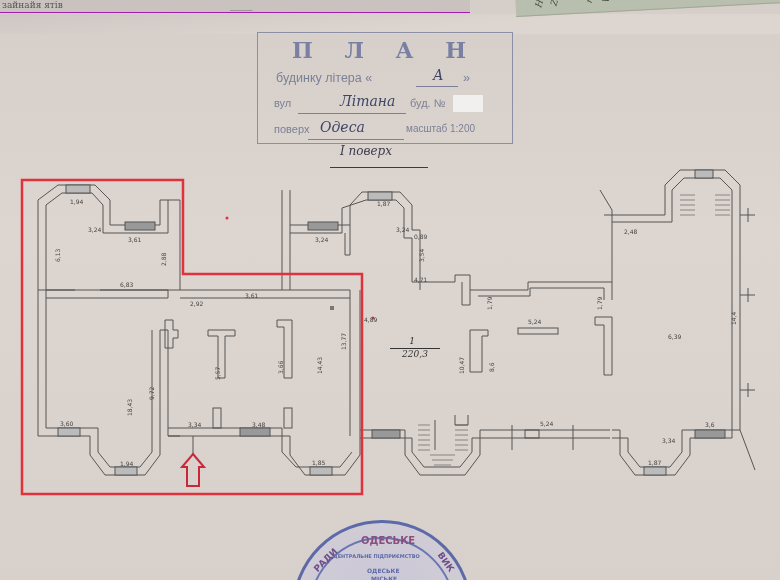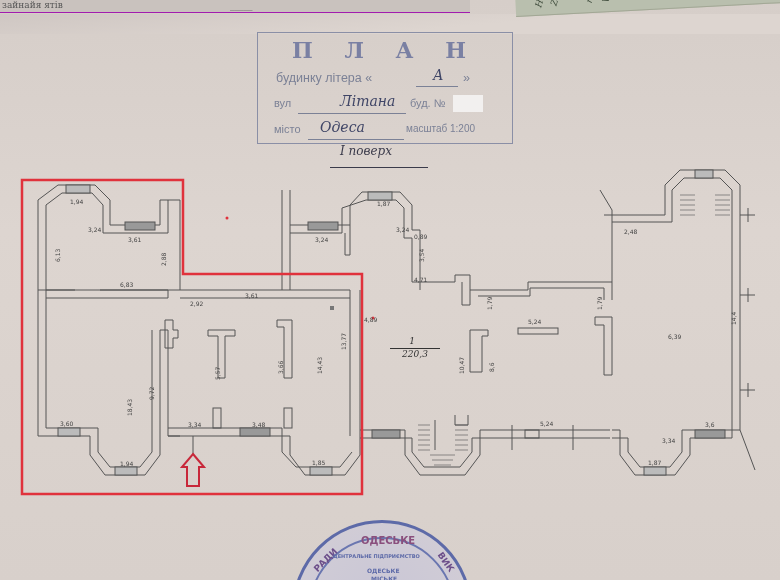--- a/index.html
+++ b/index.html
@@ -107,21 +107,21 @@
   <span class="hand stamp-row" style="left:175px; top:34px; font-size:14px;">А</span>
   <div class="uline" style="left:158px; top:53px; width:42px;"></div>
   <span class="stamp-row" style="left:205px; top:38px;">»</span>
 
   <span class="stamp-row" style="left:16px; top:64px; font-size:11px;">вул</span>
   <span class="hand stamp-row" style="left:58px; top:60px; font-size:14px;margin-left:24px;">Літана</span>
   <div class="uline" style="left:40px; top:80px; width:108px;"></div>
   <span class="stamp-row" style="left:152px; top:64px; font-size:11px;">буд. №</span>
   <div class="redacted" style="left:195px; top:62px; width:30px; height:17px;"></div>
 
-  <span class="stamp-row" style="left:16px; top:90px; font-size:11px;">місто</span>
+  <span class="stamp-row" style="left:16px; top:90px; font-size:11px;">поверх</span>
   <span class="hand stamp-row" style="left:62px; top:86px; font-size:14px;">Одеса</span>
   <div class="uline" style="left:50px; top:106px; width:96px;"></div>
   <span class="stamp-row" style="left:148px; top:90px; font-size:10px;text-align:right;">масштаб 1:200</span>
 </div>
 
 <div class="floor-label">I поверх</div>
 <div class="floor-underline"></div>
 
 <svg class="plan" width="780" height="580" viewBox="0 0 780 580">
   <g fill="none" stroke="#555" stroke-width="1">

